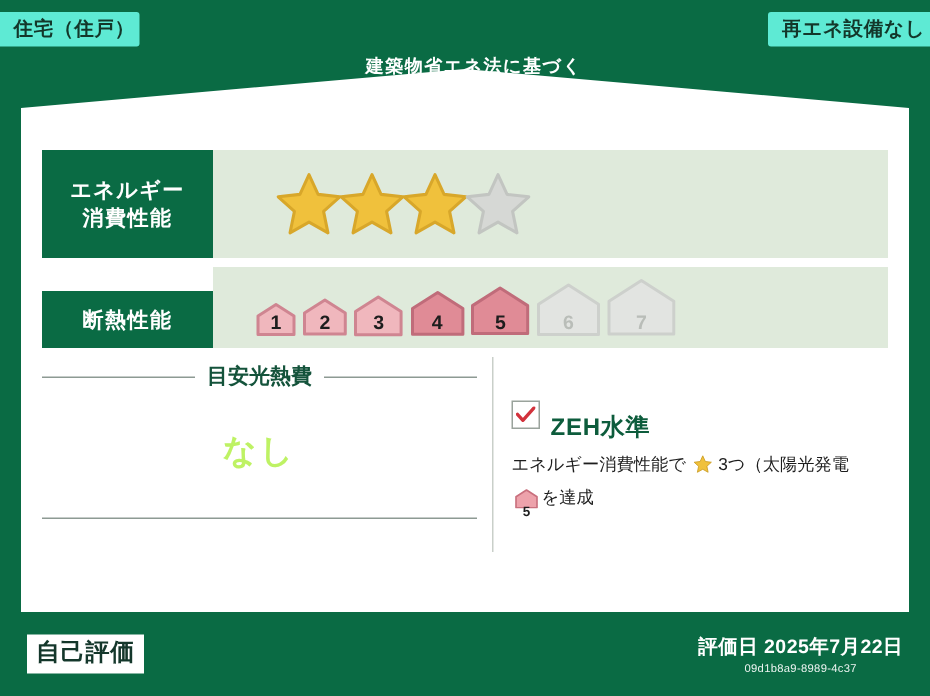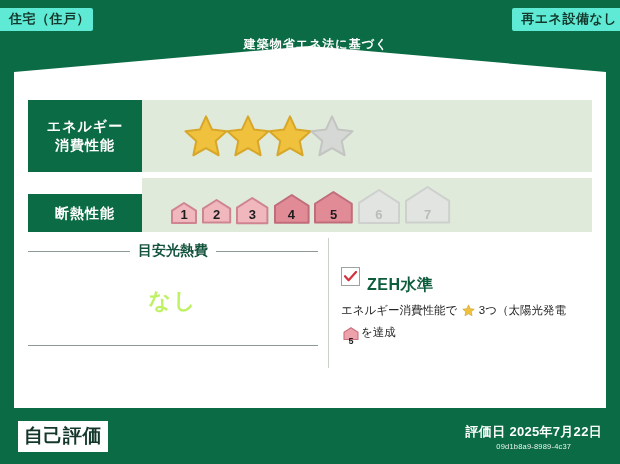--- a/index.html
+++ b/index.html
@@ -181,21 +181,21 @@
   .footer{
     position:absolute;left:0;right:0;bottom:0;height:56px;
     z-index:4;
     display:flex;align-items:center;
     padding:0 18px;
     box-sizing:border-box;
     color:#ffffff;
   }
   .self-badge{
     background:#ffffff;color:#14372b;
-    font-size:19px;font-weight:bold;
+    font-size:16px;font-weight:bold;
     padding:2px 6px 3px 6px;
     letter-spacing:.5px;
     flex:none;
   }
   .addr{
     font-size:9.5px;color:#ffffff;
     margin-left:7px;
     letter-spacing:0px;
     white-space:nowrap;
     overflow:hidden;

